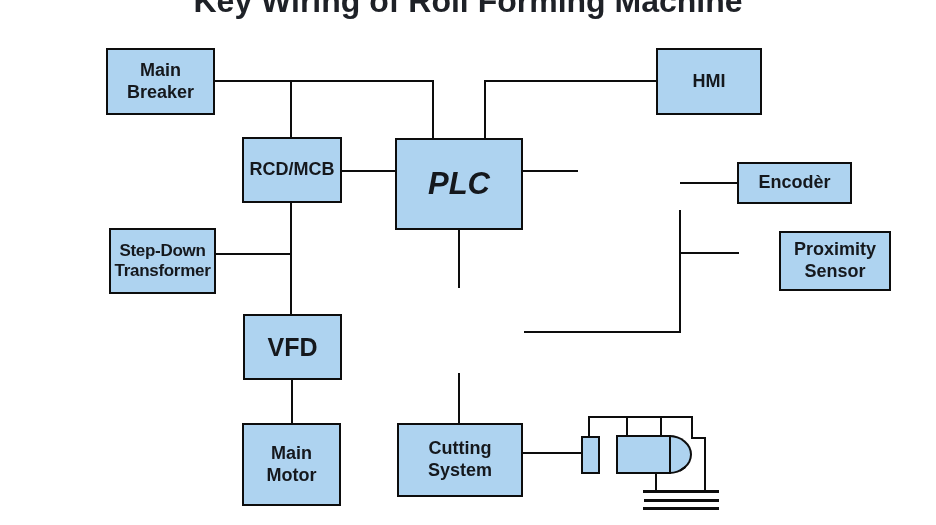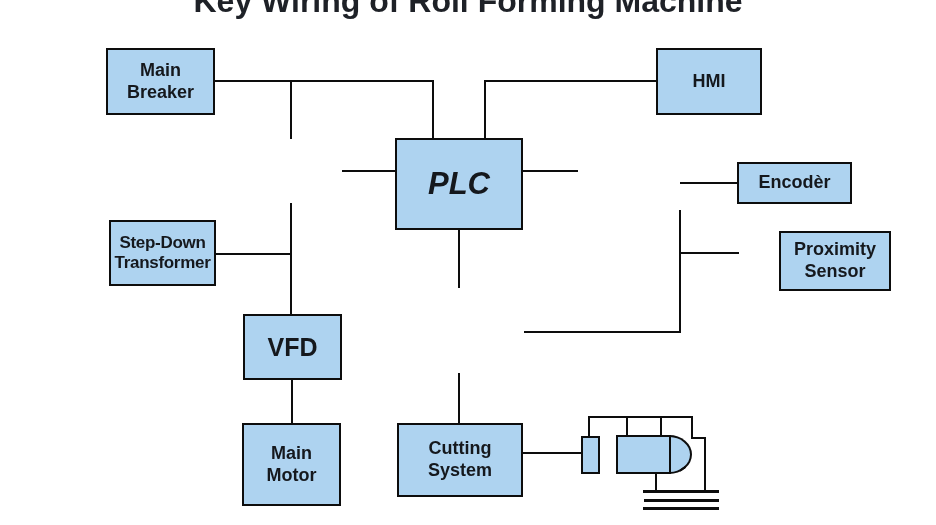--- a/index.html
+++ b/index.html
@@ -36,31 +36,34 @@
 
   <div class="node" style="left:106px;top:48px;width:109px;height:67px;">
     <span class="node-label">Main
 Breaker</span>
   </div>
 
   <div class="node" style="left:656px;top:48px;width:106px;height:67px;">
     <span class="node-label">HMI</span>
   </div>
 
+  <div class="node" style="left:242px;top:137px;width:100px;height:66px;">
+    <span class="node-label">RCD/MCB</span>
+  </div>
 
   <div class="node" style="left:395px;top:138px;width:128px;height:92px;font-style:italic;">
     <span class="node-label lbl-lg">PLC</span>
   </div>
 
 
   <div class="node" style="left:737px;top:162px;width:115px;height:42px;">
     <span class="node-label">Encodèr</span>
   </div>
 
-  <div class="node" style="left:109px;top:220px;width:107px;height:66px;">
+  <div class="node" style="left:109px;top:228px;width:107px;height:66px;">
     <span class="node-label lbl-sm">Step-Down
 Transformer</span>
   </div>
 
   <div class="node" style="left:739px;top:231px;width:112px;height:60px;margin-left:40px;">
     <span class="node-label">Proximity
 Sensor</span>
   </div>
 
   <div class="node" style="left:243px;top:314px;width:99px;height:66px;">

